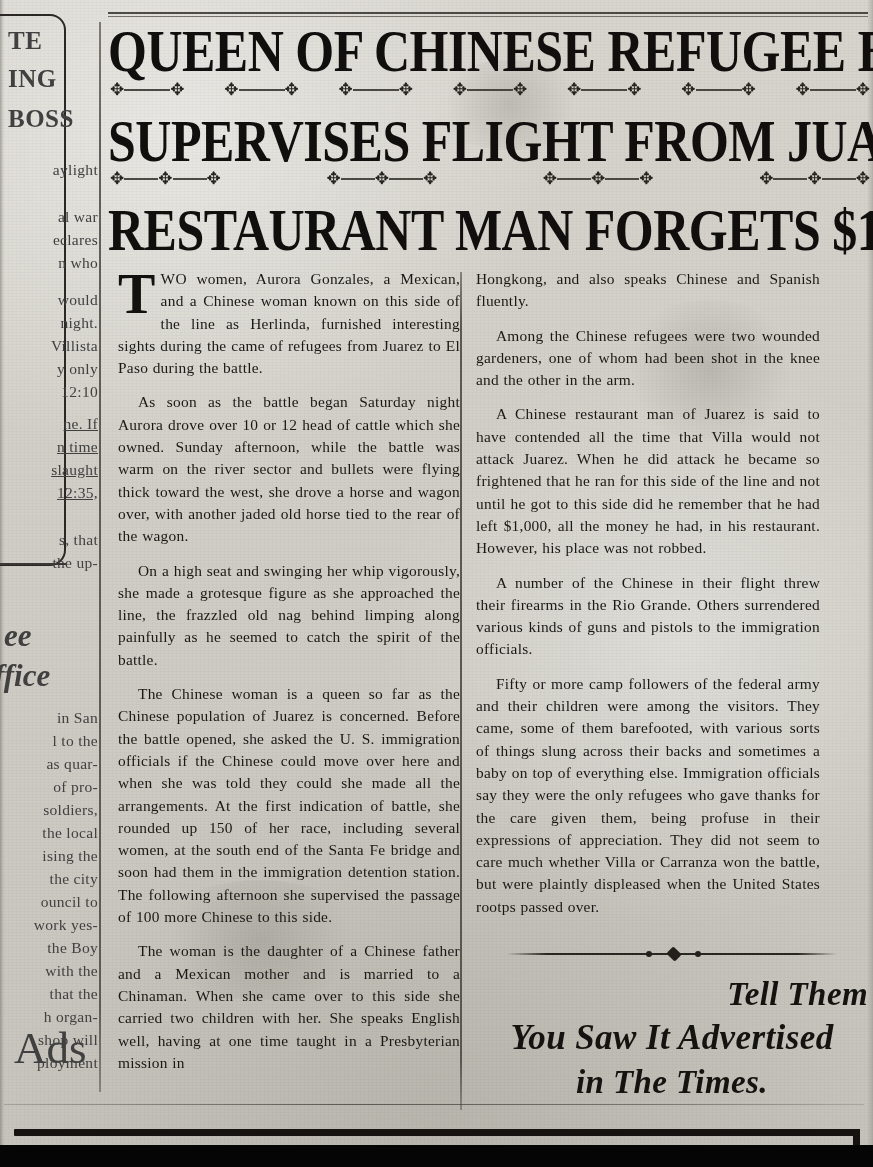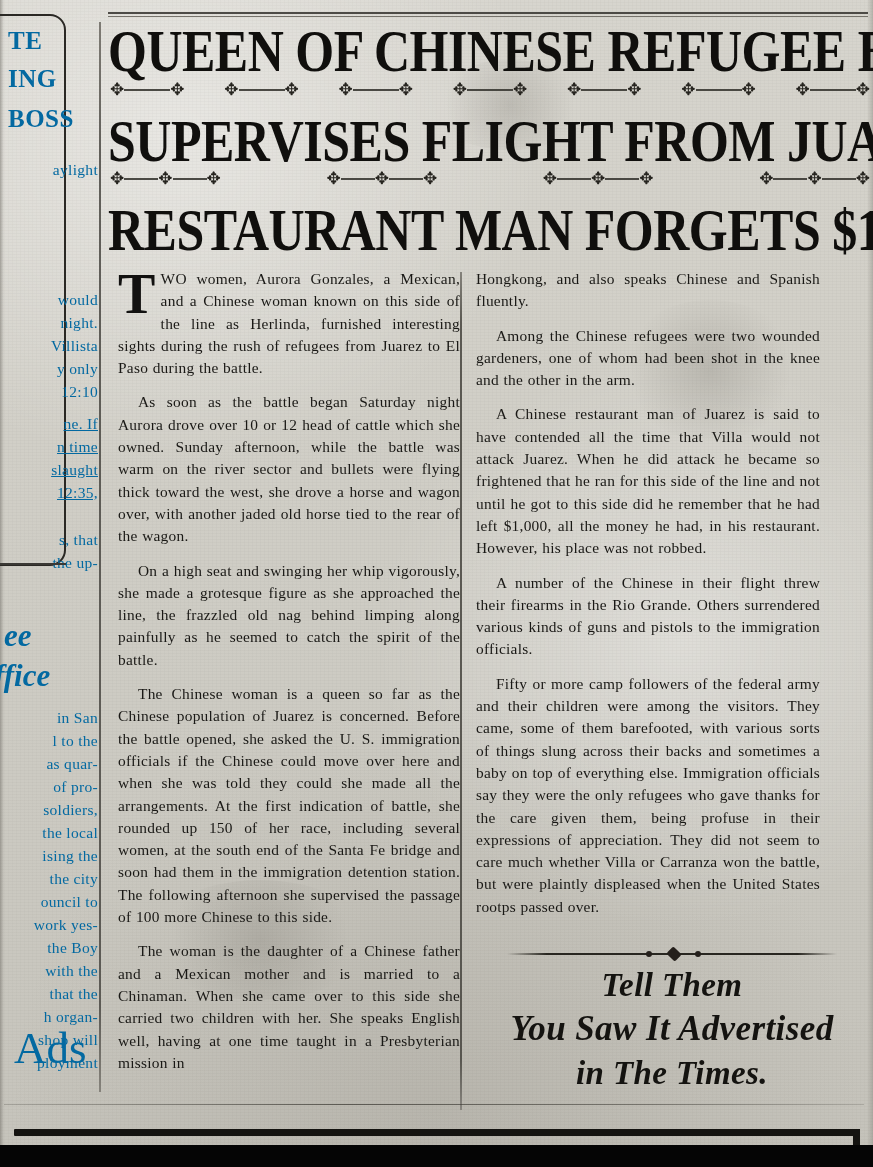--- a/index.html
+++ b/index.html
@@ -27,21 +27,21 @@
     background-image:
       repeating-linear-gradient(0deg, rgba(90,88,82,.10) 0px, rgba(90,88,82,.10) 1px, rgba(255,255,255,0) 1px, rgba(255,255,255,0) 3px),
       repeating-linear-gradient(90deg, rgba(90,88,82,.07) 0px, rgba(90,88,82,.07) 1px, rgba(255,255,255,0) 1px, rgba(255,255,255,0) 4px);
     pointer-events:none;
   }
   #page{position:absolute;inset:0;}
 
   
   .left-col{
     position:absolute;left:0;top:0;width:100px;height:1110px;
-    color:#0369a1;
+    color:#404040;
   }
   .lc-box{
     position:absolute;left:-44px;top:14px;width:106px;height:548px;
     border:2px solid #2a2824;
     border-radius:16px;
   }
   .lc-hl{
     position:absolute;left:8px;width:92px;
     font-weight:bold;font-size:25px;letter-spacing:.5px;
     line-height:37px;
@@ -158,21 +158,21 @@
   }
   .ad-orn .dot.c{left:161px;width:12px;height:10px;top:3px;border-radius:2px;}
   .ad-orn .dot.l{left:139px;width:6px;height:6px;top:5px;border-radius:50%;transform:none;}
   .ad-orn .dot.r{left:188px;width:6px;height:6px;top:5px;border-radius:50%;transform:none;}
   .ad-line{
     text-align:center;
     font-style:italic;font-weight:bold;
     color:#141310;
     letter-spacing:.4px;
   }
-  .ad-l1{font-size:33px;line-height:44px;margin-top:1px;}
+  .ad-l1{font-size:33px;line-height:44px;margin-top:10px;text-align:right;}
   .ad-l2{font-size:35px;line-height:44px;}
   .ad-l3{font-size:33px;line-height:44px;}
 
   .bot-thin{
     position:absolute;left:4px;top:1104px;width:860px;height:1px;
     background:linear-gradient(90deg,rgba(60,58,52,.25),rgba(60,58,52,.75) 40%,rgba(60,58,52,.55) 75%,rgba(60,58,52,.2));
   }
   .bot-thick{
     position:absolute;left:14px;top:1129px;width:845px;height:7px;
     background:#141310;
@@ -215,20 +215,23 @@
   <div class="edge-dark-r"></div>
 
   <div class="left-col">
     <div class="lc-box"></div>
 
     <div class="lc-hl" style="top:22px;">TE</div>
     <div class="lc-hl" style="top:60px;">ING</div>
     <div class="lc-hl" style="top:100px;">BOSS</div>
 
     <div class="lc-body" style="top:158px;white-space:pre-line;">aylight</div>
+    <div class="lc-body" style="top:205px;white-space:pre-line;">al war
+eclares
+n who</div>
     <div class="lc-body" style="top:288px;white-space:pre-line;">would
 night.
 Villista
 y only
 12:10</div>
     <div class="lc-body" style="top:412px;white-space:pre-line;text-decoration:underline;">ne.  If
 n time
 slaught
 12:35,</div>
     <div class="lc-body" style="top:528px;white-space:pre-line;font-family:Liberation Serif, serif;">s, that
@@ -337,21 +340,21 @@
           <span class="dglyph">✥</span>
         </span>
     </div>
 
     <div class="hl hl3">RESTAURANT MAN FORGETS $1,000</div>
 
     <div class="cols">
       <div class="colrule"></div>
 
       <div class="col colA">
-        <p class="lead"><span class="dropcap">T</span><span>WO women, Aurora Gonzales, a Mexican, and a Chinese woman known on this side of the line as Herlinda, furnished interesting sights during the rush of refugees from Juarez to El Paso during the battle.</span></p>
+        <p class="lead"><span class="dropcap">T</span><span>WO women, Aurora Gonzales, a Mexican, and a Chinese woman known on this side of the line as Herlinda, furnished interesting sights during the came of refugees from Juarez to El Paso during the battle.</span></p>
         <p>As soon as the battle began Saturday night Aurora drove over 10 or 12 head of cattle which she owned. Sunday afternoon, while the battle was warm on the river sector and bullets were flying thick toward the west, she drove a horse and wagon over, with another jaded old horse tied to the rear of the wagon.</p>
         <p>On a high seat and swinging her whip vigorously, she made a grotesque figure as she approached the line, the frazzled old nag behind limping along painfully as he seemed to catch the spirit of the battle.</p>
         <p>The Chinese woman is a queen so far as the Chinese population of Juarez is concerned. Before the battle opened, she asked the U. S. immigration officials if the Chinese could move over here and when she was told they could she made all the arrangements. At the first indication of battle, she rounded up 150 of her race, including several women, at the south end of the Santa Fe bridge and soon had them in the immigration detention station. The following afternoon she supervised the passage of 100 more Chinese to this side.</p>
         <p>The woman is the daughter of a Chinese father and a Mexican mother and is married to a Chinaman. When she came over to this side she carried two children with her. She speaks English well, having at one time taught in a Presbyterian mission in</p>
       </div>
 
       <div class="col colB">
         <p class="lead">Hongkong, and also speaks Chinese and Spanish fluently.</p>
         <p>Among the Chinese refugees were two wounded gardeners, one of whom had been shot in the knee and the other in the arm.</p>
         <p>A Chinese restaurant man of Juarez is said to have contended all the time that Villa would not attack Juarez. When he did attack he became so frightened that he ran for this side of the line and not until he got to this side did he remember that he had left $1,000, all the money he had, in his restaurant. However, his place was not robbed.</p>

